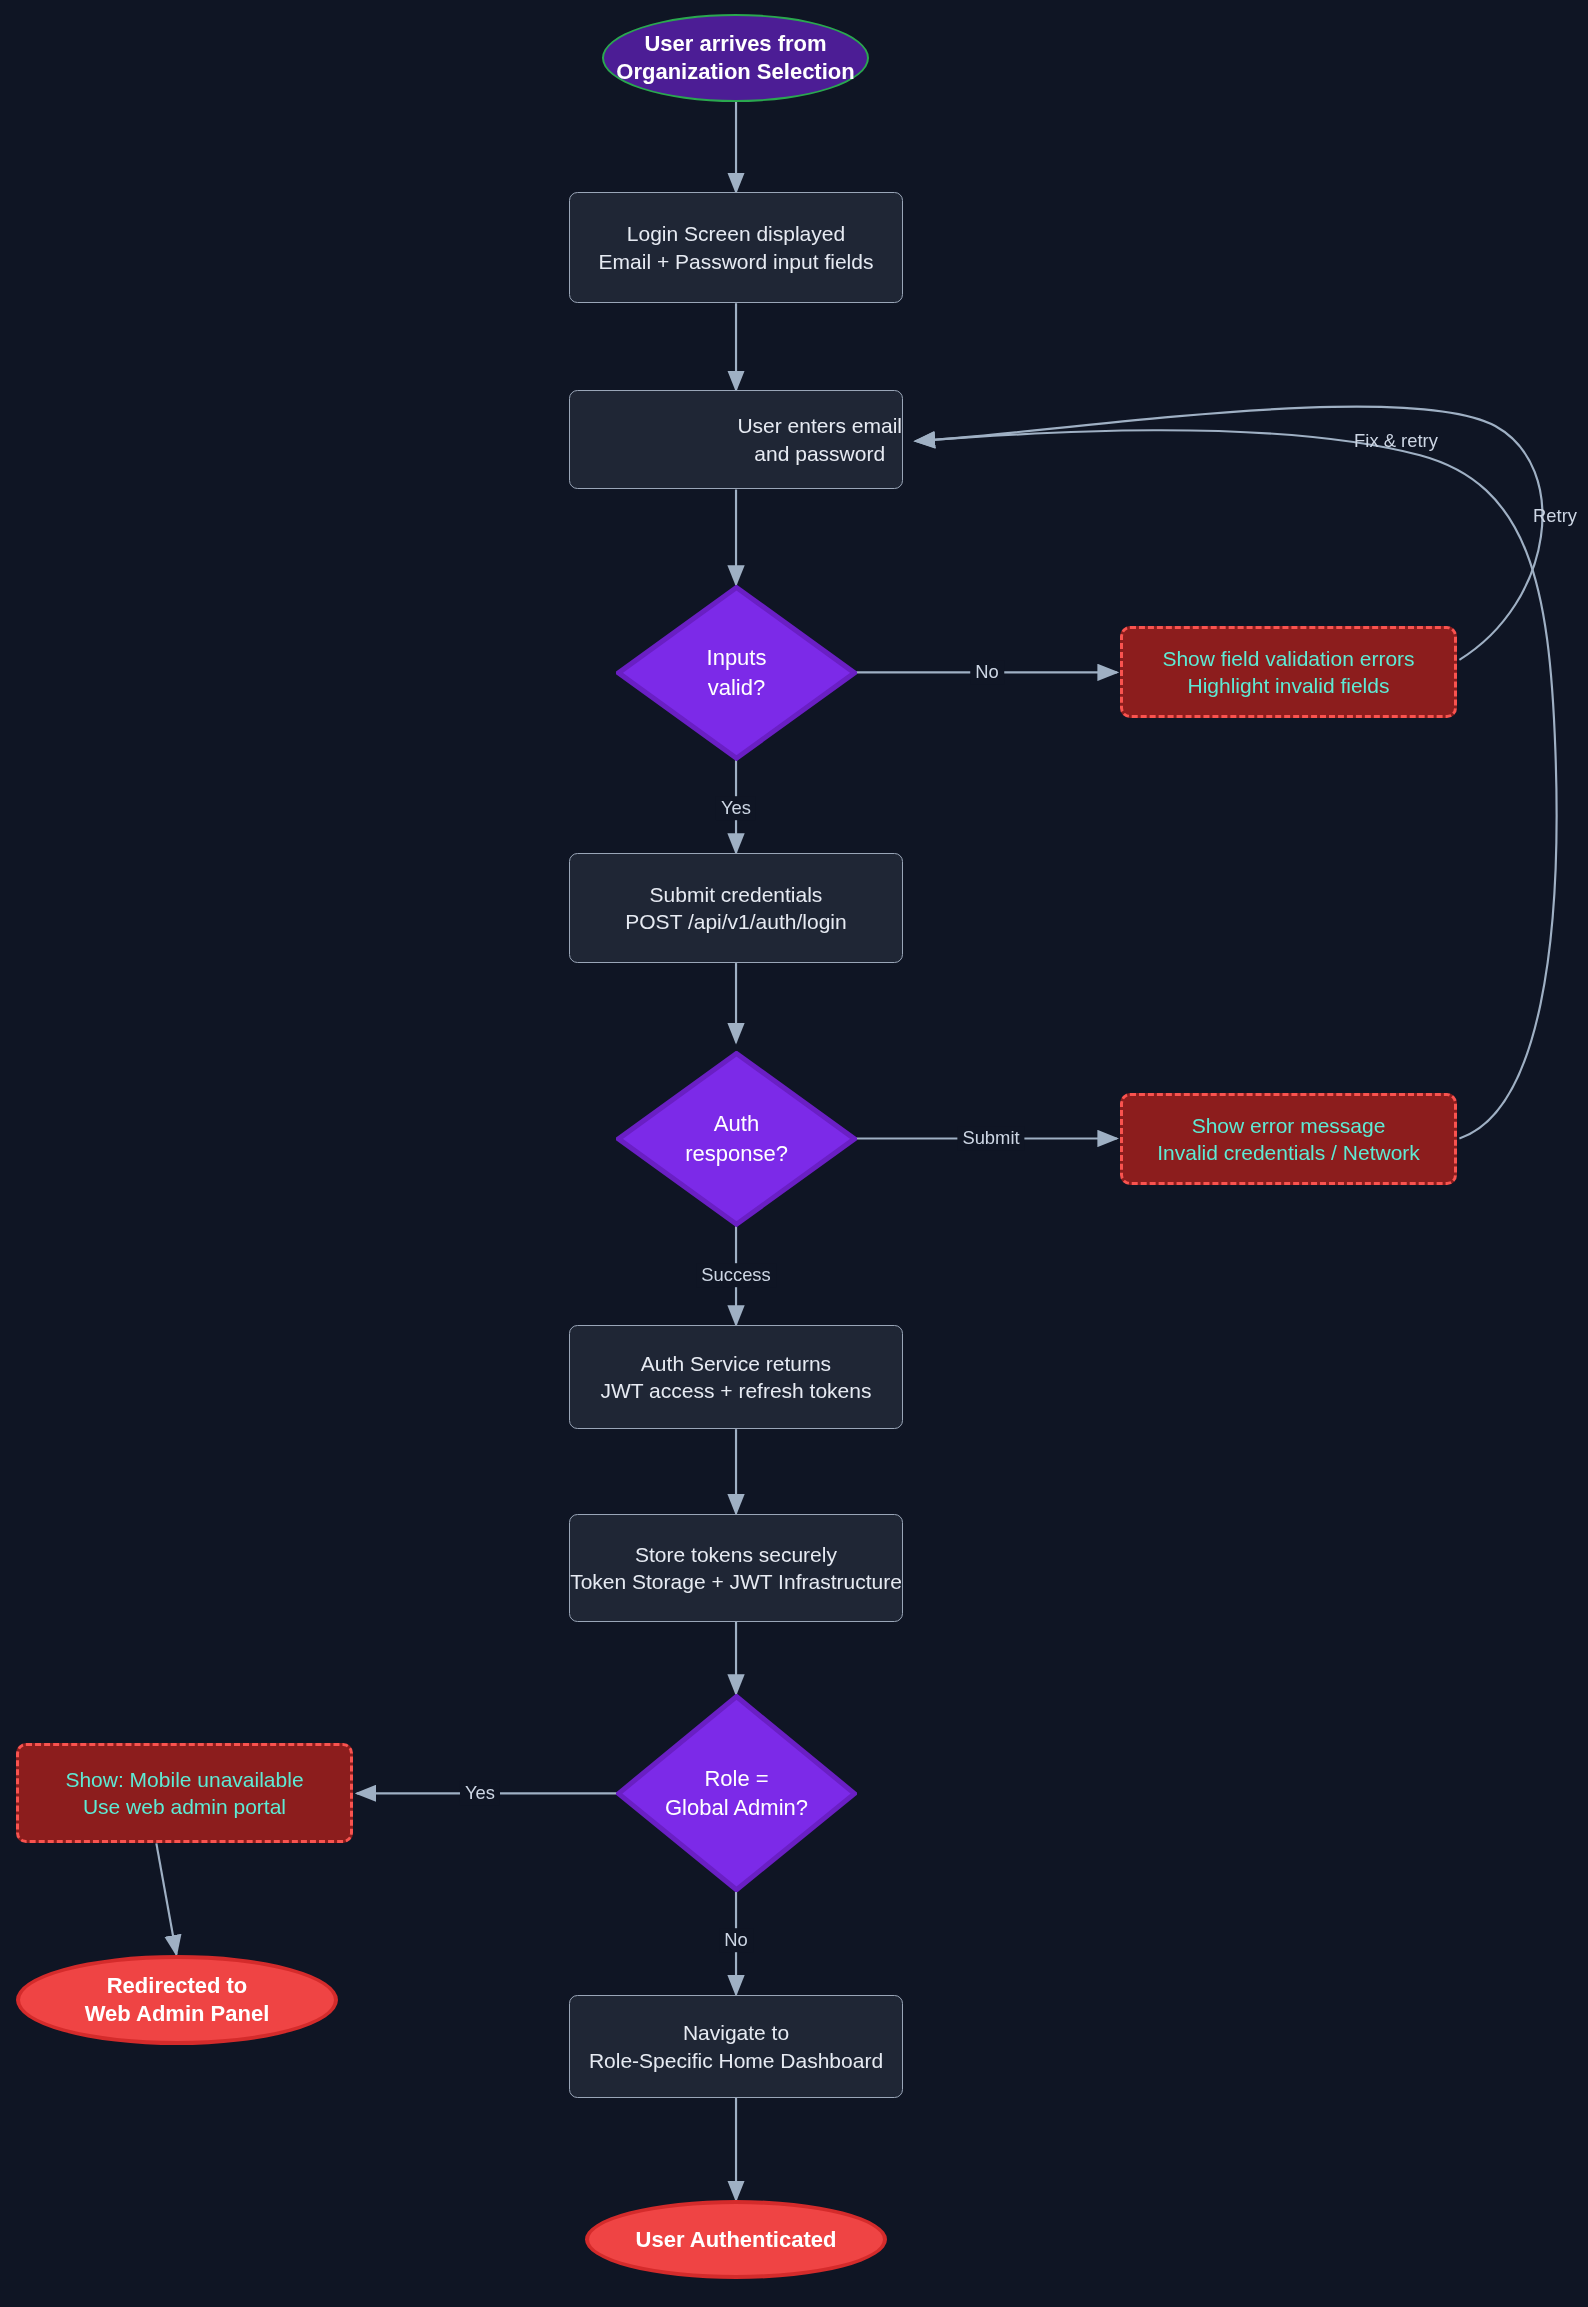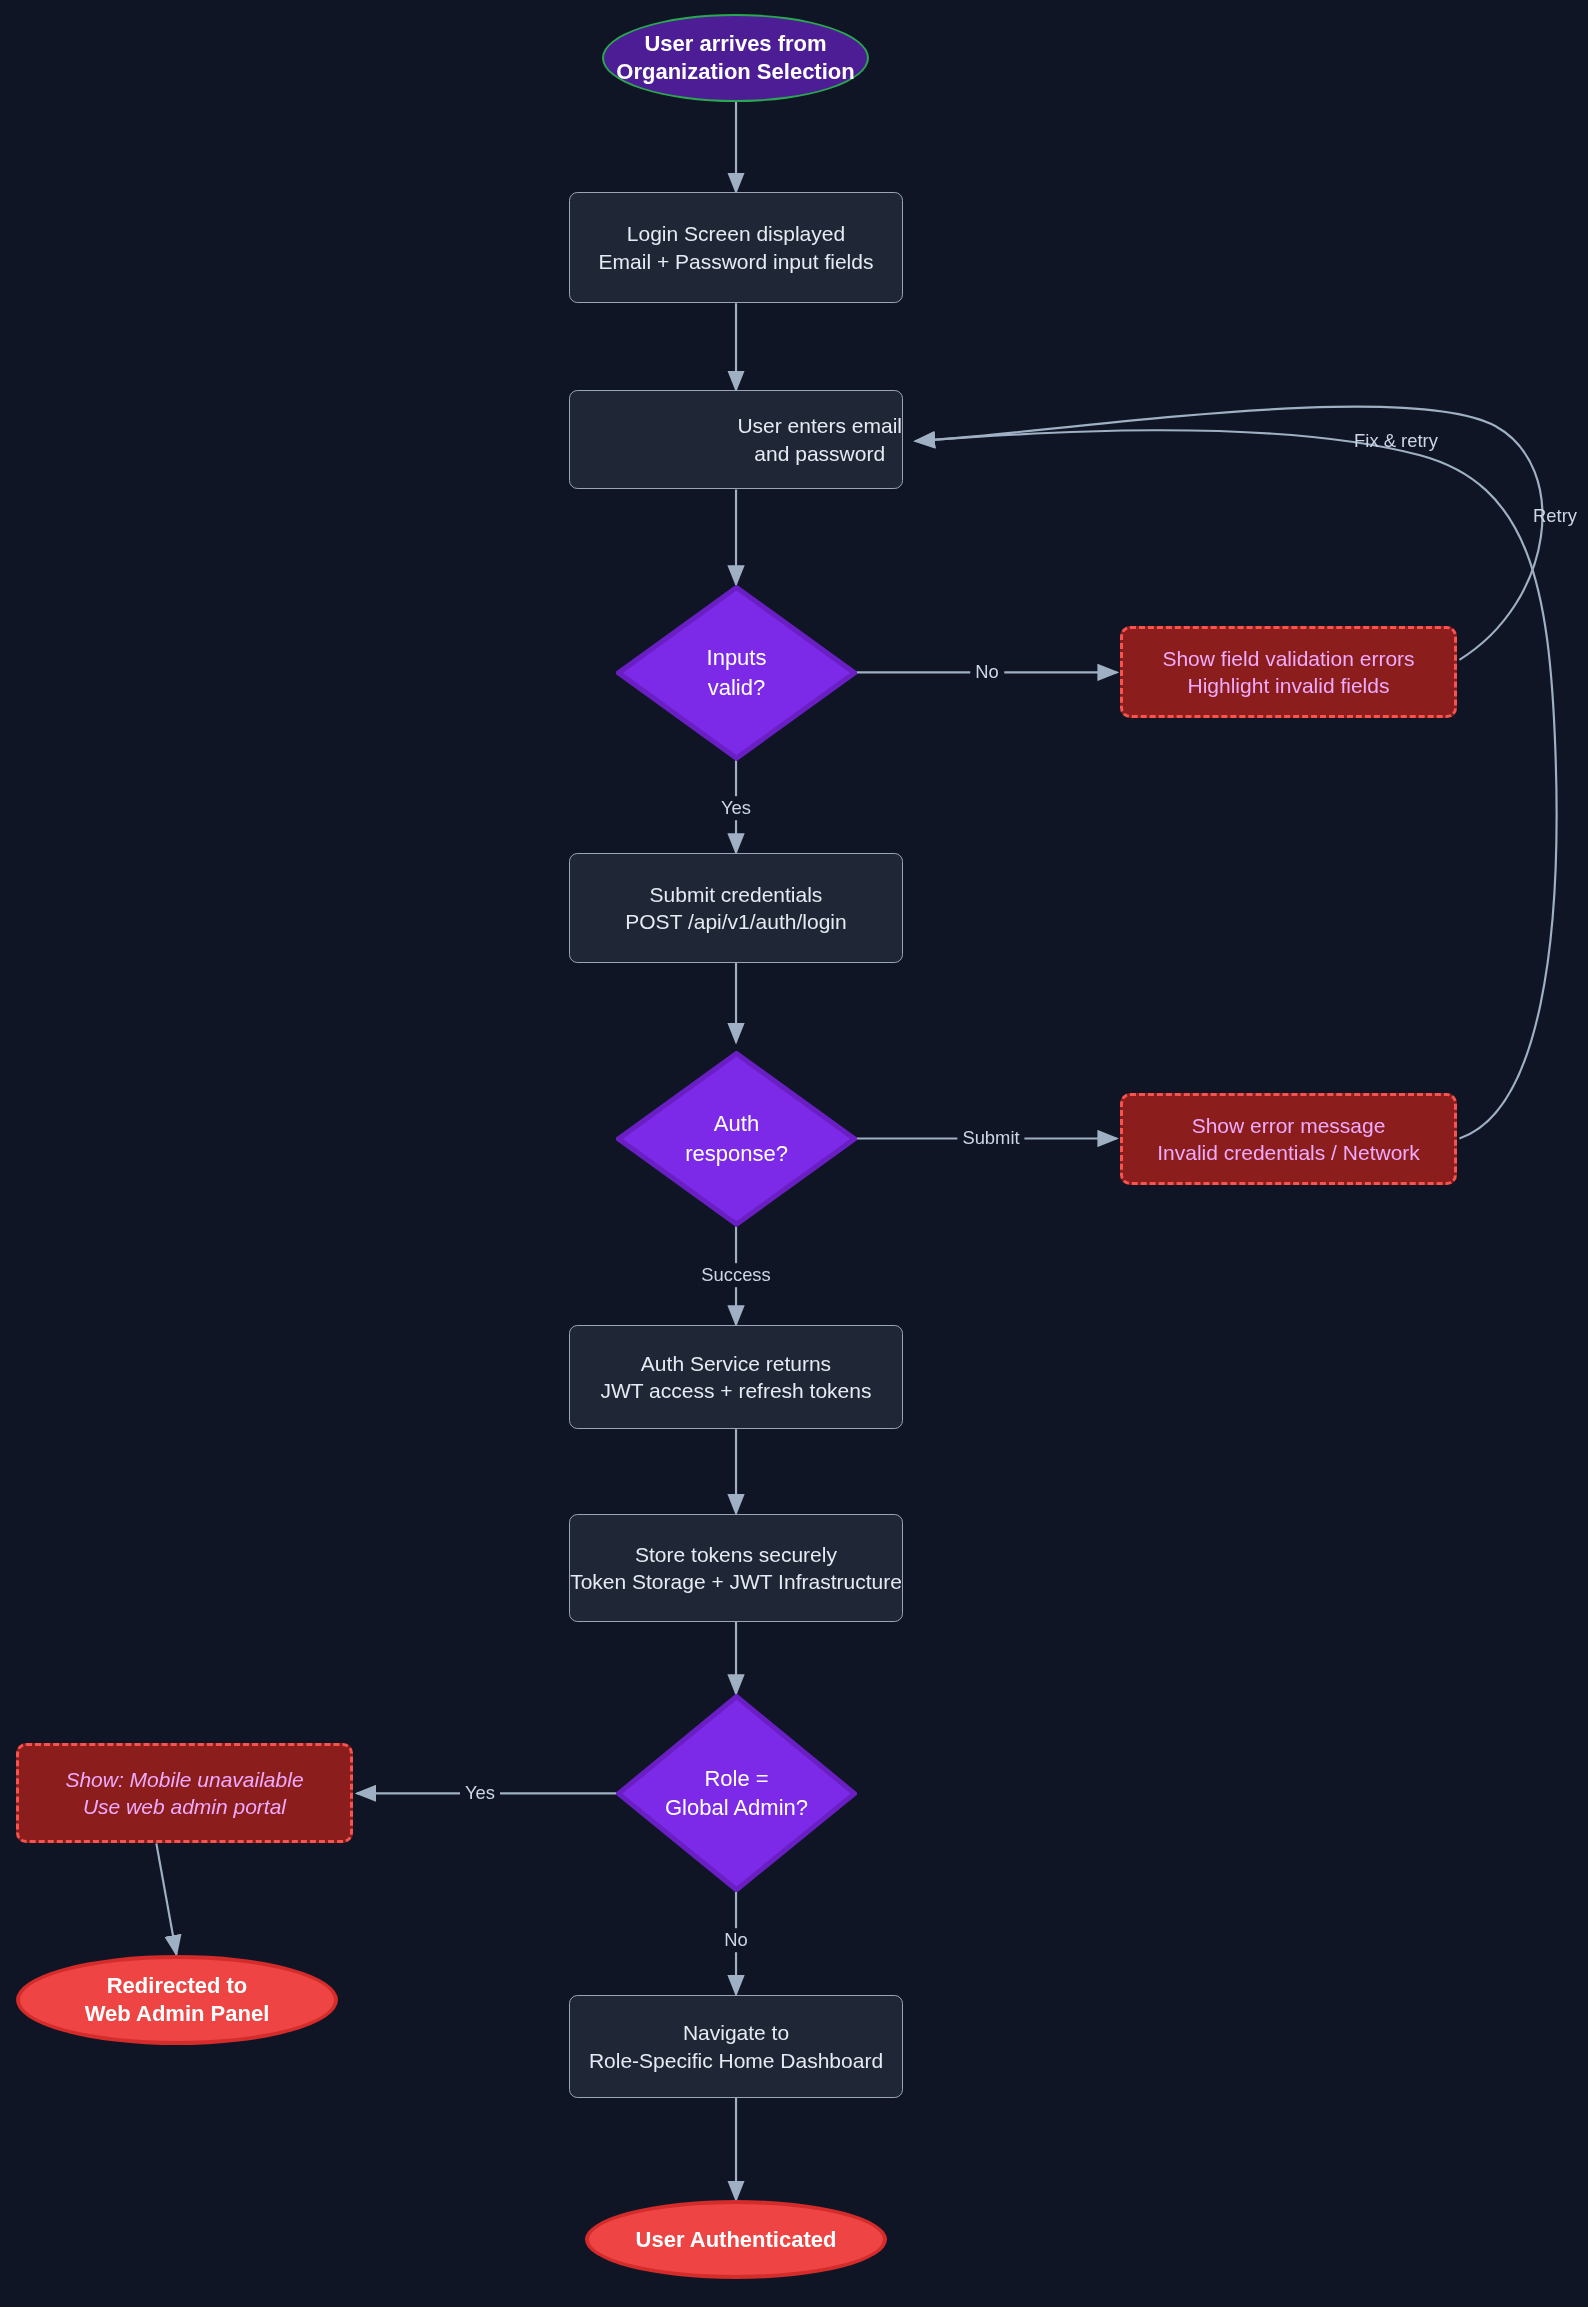--- a/index.html
+++ b/index.html
@@ -44,21 +44,21 @@
     border: 1.7px solid #9aa6b8;
     border-radius: 8.4px;
     color: #e6eaf2;
     font-size: 21px;
   }
   
   .node-error {
     background: #8c1d1d;
     border: 3.3px dashed #f9534f;
     border-radius: 10px;
-    color: #f0abfc;
+    color: #5eead4;
     font-size: 21px;
   }
   
   .node-decision {
     background: transparent;
     align-items: center;
   }
   .node-decision .diamond-shape {
     position: absolute;
     inset: 0;
@@ -238,21 +238,21 @@
   <div class="node node-decision" style="left:616px; top:1694px; width:241px; height:198px;">
     <svg class="diamond-shape" viewBox="0 0 288 237" preserveAspectRatio="none">
       <polygon points="144,3 285,119 144,234 3,119" fill="#7c2ae8" stroke="#6a1fc4" stroke-width="6"></polygon>
     </svg>
     <div class="diamond-label">
       <span>Role =</span><br>
       <span>Global Admin?</span>
     </div>
   </div>
 
-  <div class="node node-error" style="left:16px; top:1743px; width:337px; height:100px;font-style:italic;">
+  <div class="node node-error" style="left:16px; top:1743px; width:337px; height:100px;">
     <div>
       <span>Show: Mobile unavailable</span><br>
       <span>Use web admin portal</span>
     </div>
   </div>
 
   <div class="node node-ellipse node-end" style="left:16px; top:1955px; width:322px; height:90px;">
     <div>
       <span>Redirected to</span><br>
       <span>Web Admin Panel</span>

